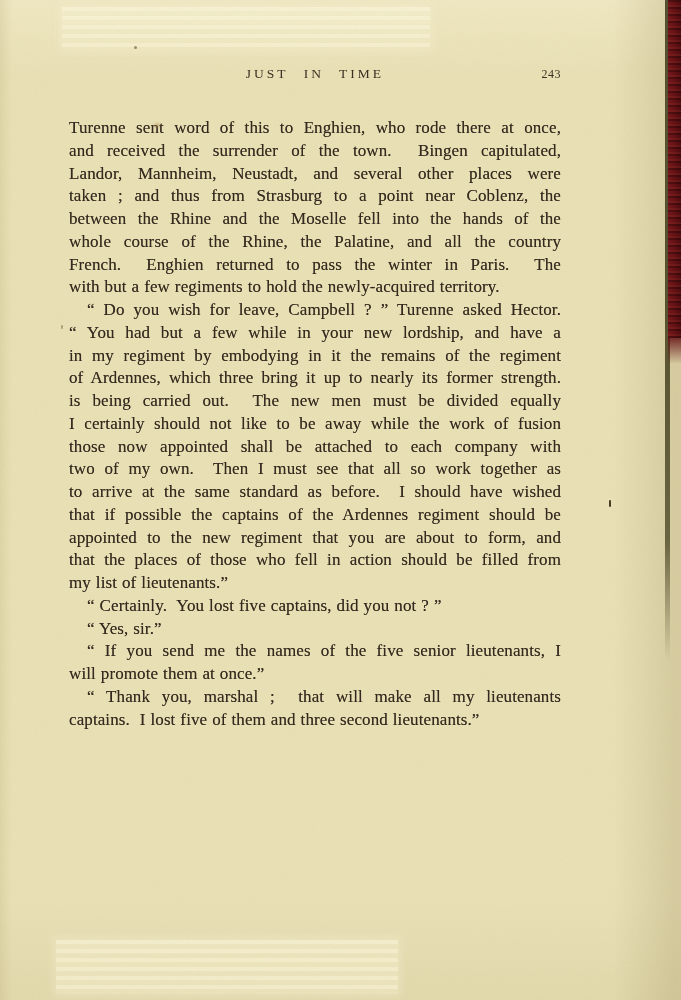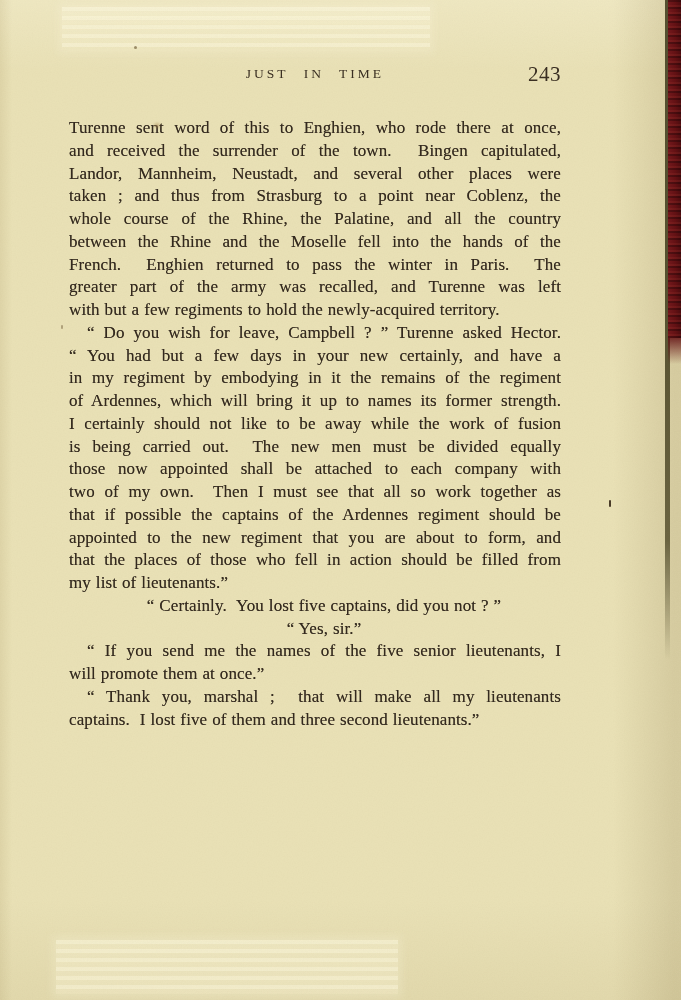--- a/index.html
+++ b/index.html
@@ -56,35 +56,35 @@
   
   .running-head{
     position:absolute;left:69px;top:63px;width:492px;height:22px;
   }
   .head-title{
     display:block;text-align:center;
     font-size:13.5px;letter-spacing:3px;word-spacing:9px;line-height:22px;
     color:#3a2f22;
   }
   .folio{
-    position:absolute;right:0;top:0;font-size:21px;line-height:22px;color:#3a2f22;
+    position:absolute;right:0;top:0;font-size:12px;line-height:22px;color:#3a2f22;
     letter-spacing:.5px;
   }
   
   .text-block{
     position:absolute;left:69px;top:96px;width:492px;
     font-size:17px;line-height:22.75px;margin-top:21px;
   }
   .ln{
     height:22.75px;white-space:pre-wrap;
     letter-spacing:.1px;word-spacing:.6px;
     text-shadow:0 0 .35px rgba(51,41,30,.55);
   }
   .ln.j{text-align:justify;text-align-last:justify;}
-  .ln.indent{padding-left:18px;text-align:center;}
+  .ln.indent{padding-left:18px;}
   
   .speck{position:absolute;pointer-events:none;}
   .speck-1{left:134px;top:46px;width:3px;height:3px;border-radius:50%;background:rgba(110,92,55,.65);filter:blur(.4px);}
   .speck-2{left:154px;top:123px;width:6px;height:5px;border-radius:50%;background:rgba(170,140,85,.45);filter:blur(1px);}
   .speck-3{left:609px;top:500px;width:2px;height:7px;border-radius:1px;background:#4a3c28;}
   .speck-4{left:61px;top:325px;width:2px;height:4px;border-radius:1px;background:rgba(120,100,65,.5);}
   .grain{position:absolute;inset:0;pointer-events:none;mix-blend-mode:multiply;}
 </style>
 </head>
 <body>
@@ -101,33 +101,33 @@
   <header class="running-head">
     <span class="head-title">JUST IN TIME</span>
     <span class="folio">243</span>
   </header>
 
   <main class="text-block">
       <div class="ln j">Turenne sent word of this to Enghien, who rode there at once,</div>
       <div class="ln j">and received the surrender of the town.  Bingen capitulated,</div>
       <div class="ln j">Landor, Mannheim, Neustadt, and several other places were</div>
       <div class="ln j">taken ; and thus from Strasburg to a point near Coblenz, the</div>
+      <div class="ln j">between the Rhine and the Moselle fell into the hands of the</div>
       <div class="ln j">whole course of the Rhine, the Palatine, and all the country</div>
-      <div class="ln j">between the Rhine and the Moselle fell into the hands of the</div>
       <div class="ln j">French.  Enghien returned to pass the winter in Paris.  The</div>
-      <div class="ln j">greater part of the army was recalled, and Turenne was left</div>
       <div class="ln">with but a few regiments to hold the newly-acquired territory.</div>
       <div class="ln j indent">“ Do you wish for leave, Campbell ? ” Turenne asked Hector.</div>
-      <div class="ln j">“ You had but a few days in your new certainly, and have a</div>
+      <div class="ln j">“ You had but a few while in your new lordship, and have a</div>
       <div class="ln j">in my regiment by embodying in it the remains of the regiment</div>
-      <div class="ln j">of Ardennes, which will bring it up to names its former strength.</div>
+      <div class="ln j">of Ardennes, which three bring it up to nearly its former strength.</div>
+      <div class="ln j">is being carried out.  The new men must be divided equally</div>
       <div class="ln j">I certainly should not like to be away while the work of fusion</div>
-      <div class="ln j">is being carried out.  The new men must be divided equally</div>
       <div class="ln j">those now appointed shall be attached to each company with</div>
       <div class="ln j">two of my own.  Then I must see that all so work together as</div>
+      <div class="ln j">to arrive at the same standard as before.  I should have wished</div>
       <div class="ln j">that if possible the captains of the Ardennes regiment should be</div>
       <div class="ln j">appointed to the new regiment that you are about to form, and</div>
       <div class="ln j">that the places of those who fell in action should be filled from</div>
       <div class="ln">my list of lieutenants.”</div>
       <div class="ln indent">“ Certainly.  You lost five captains, did you not ? ”</div>
       <div class="ln indent">“ Yes, sir.”</div>
       <div class="ln j indent">“ If you send me the names of the five senior lieutenants, I</div>
       <div class="ln">will promote them at once.”</div>
       <div class="ln j indent">“ Thank you, marshal ;  that will make all my lieutenants</div>
       <div class="ln">captains.  I lost five of them and three second lieutenants.”</div>

